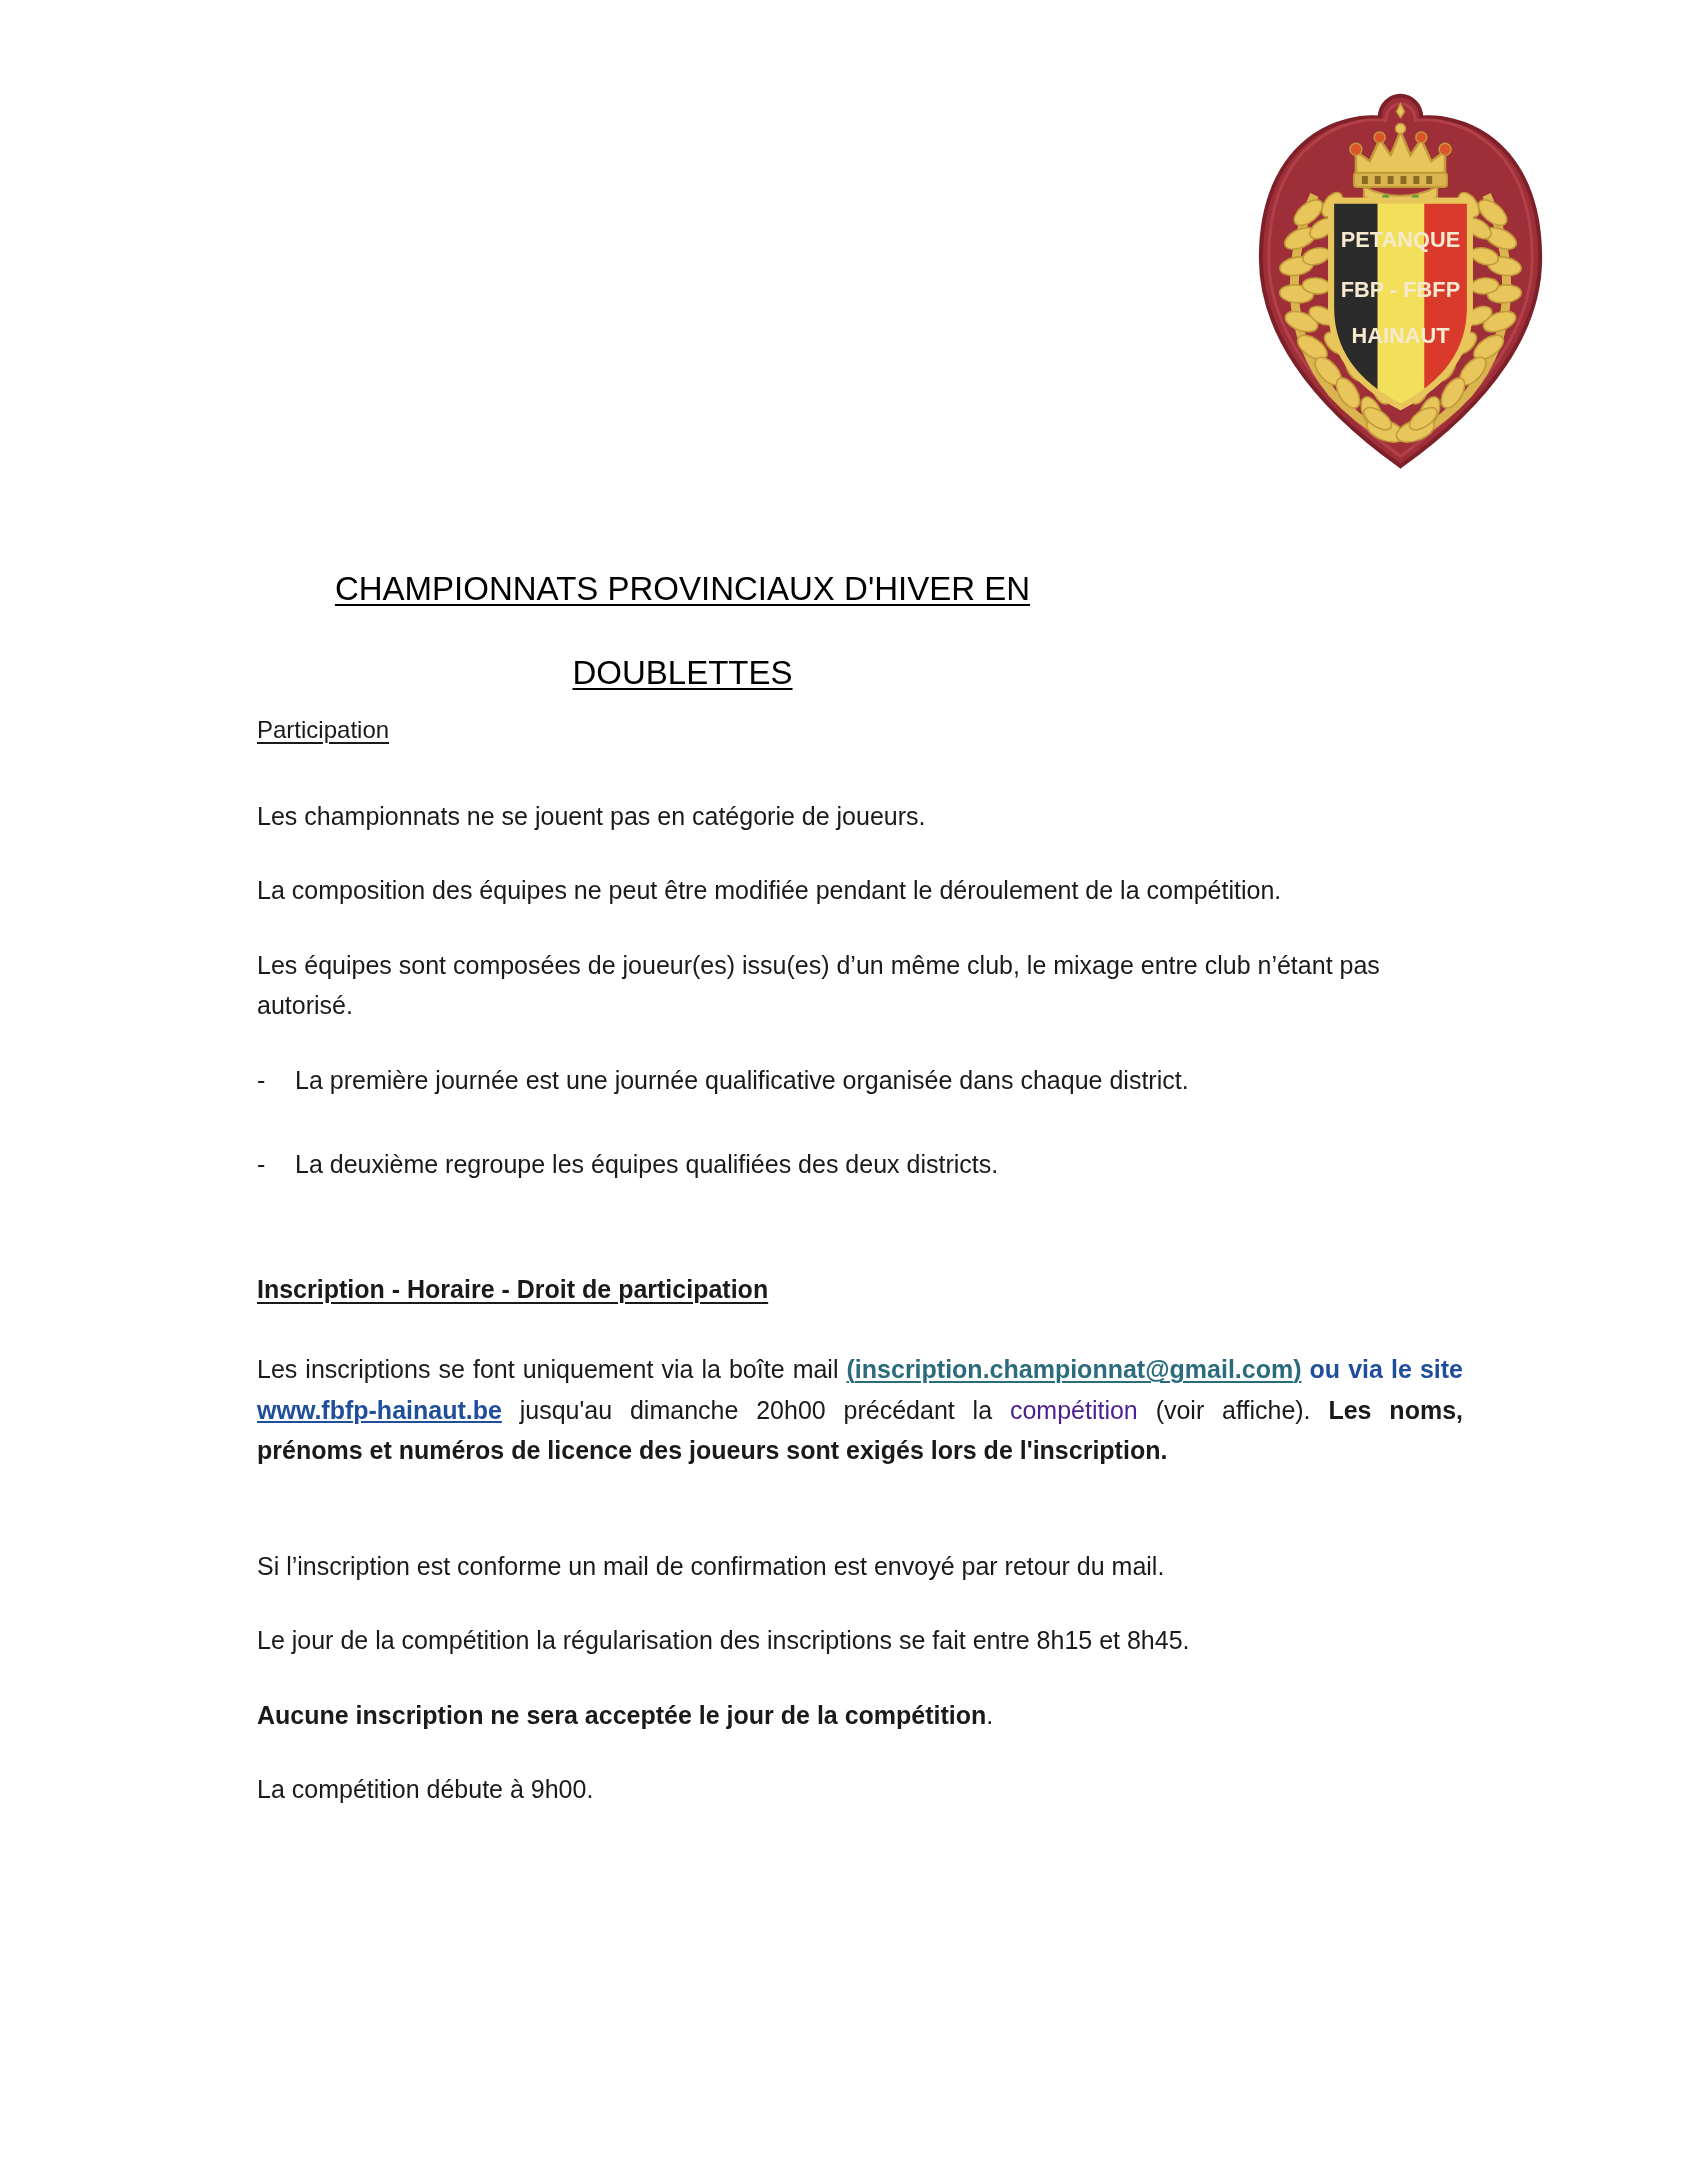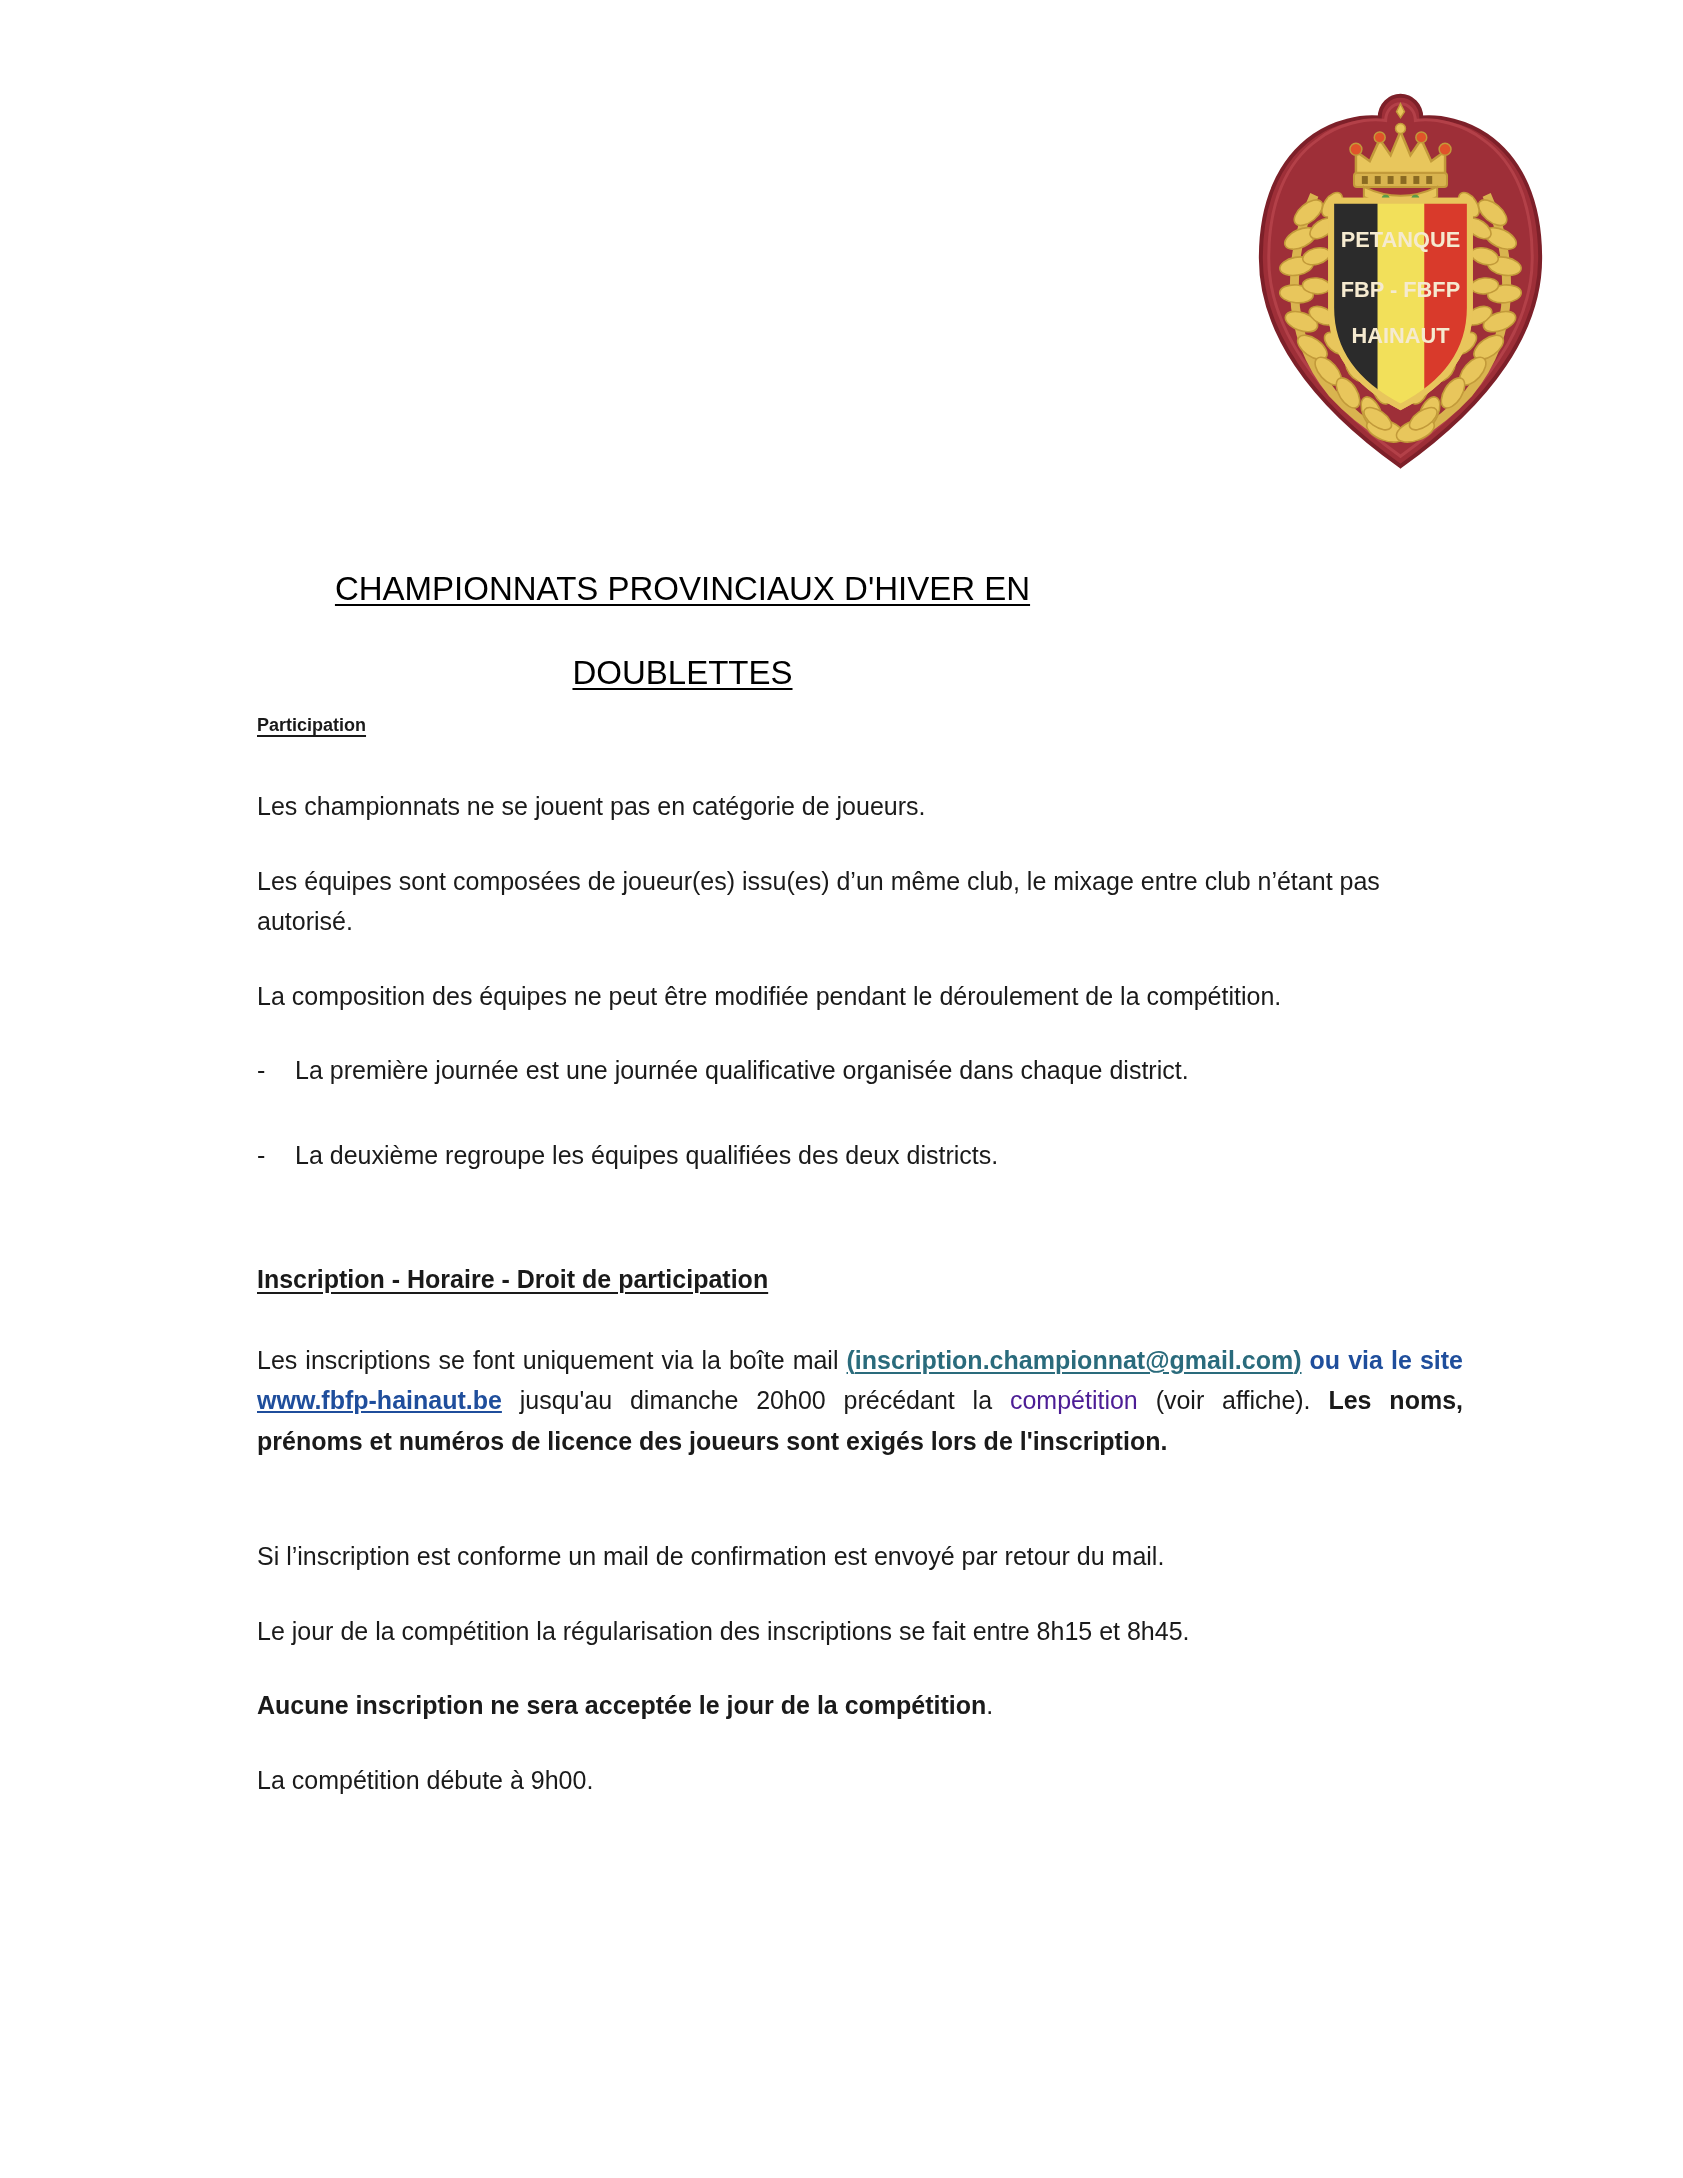--- a/index.html
+++ b/index.html
@@ -79,22 +79,22 @@
     left: 257px;
     top: 711px;
     width: 1206px;
     font-family: "Liberation Sans Narrow", "Liberation Sans", sans-serif;
     font-size: 25px;
     line-height: 1.62;
     color: #1a1a1a;
   }
 
   .sec-head {
-    font-size: 18px;
-    font-weight: bold;
+    font-size: 24px;
+    font-weight: normal;
     text-decoration: underline;
     text-decoration-thickness: 1.6px;
     text-underline-offset: 4px;
     margin: 0 0 46px 0;
     display: block;
     width: fit-content;
   }
 
   p.para {
     margin: 0 0 20px 0;
@@ -279,23 +279,23 @@
     <span>DOUBLETTES</span>
   </h2>
 
   <div class="body-col">
 
     <span class="sec-head">Participation</span>
 
 
     <p class="para gap">Les championnats ne se jouent pas en catégorie de joueurs.</p>
 
+    <p class="para gap">La composition des équipes ne peut être modifiée pendant le déroulement de la compétition.</p>
+
     <p class="para gap">Les équipes sont composées de joueur(es) issu(es) d’un même club, le mixage entre club  n’étant pas autorisé.</p>
-
-    <p class="para gap">La composition des équipes ne peut être modifiée pendant le déroulement de la compétition.</p>
 
 
     <div class="bullet">
       <span class="dash">-</span>
       <span class="btext">La première journée est une journée qualificative organisée dans chaque district.</span>
     </div>
 
     <div class="bullet">
       <span class="dash">-</span>
       <span class="btext">La deuxième regroupe les équipes qualifiées des deux districts.</span>

